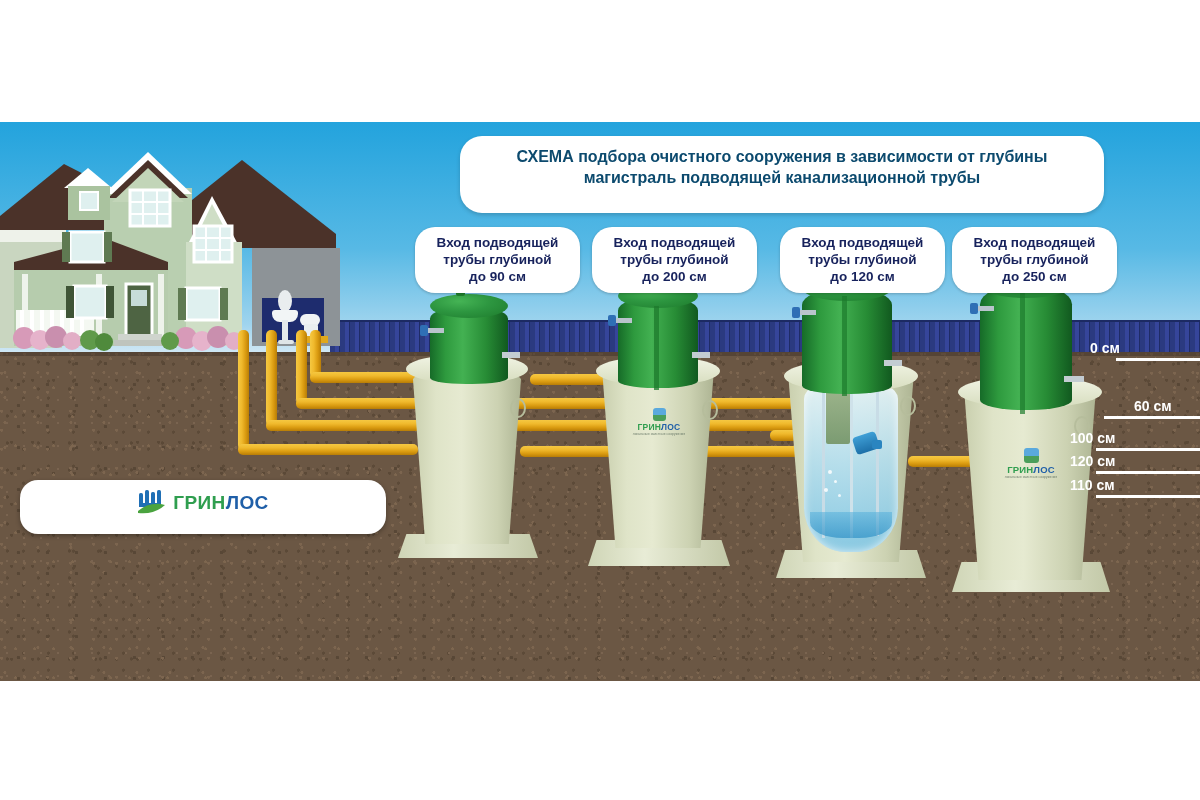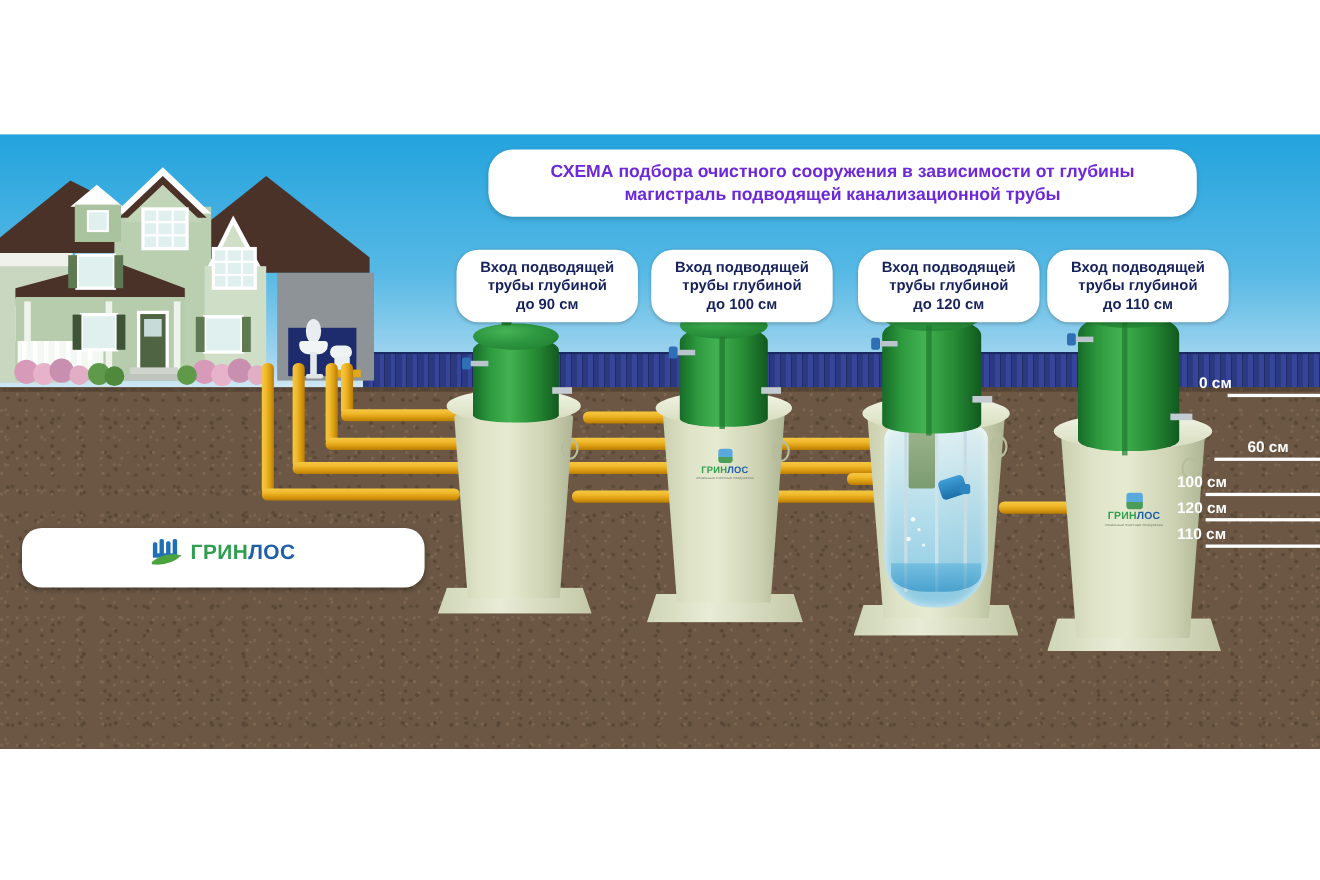--- a/index.html
+++ b/index.html
@@ -68,22 +68,22 @@
   .pipe-v{position:absolute;width:11px;border-radius:5px;
     background:linear-gradient(90deg,#f5c842 0%,#f0b92c 35%,#d99a10 70%,#b87d06 100%);}
 
   
   .callout{position:absolute;background:#fff;border-radius:20px;
     box-shadow:0 1px 3px rgba(0,0,0,.22);
     color:#17225c;text-align:center;font-weight:bold;line-height:1.26;
     font-size:13.5px;padding:7px 10px 8px;}
   .title-box{position:absolute;background:#fff;border-radius:22px;
     box-shadow:0 2px 4px rgba(0,0,0,.18);
-    color:#6d28d9;text-align:center;font-weight:bold;line-height:1.34;
-    font-size:16px;padding:10px 18px 8px;}
+    color:#0c4a6e;text-align:center;font-weight:bold;line-height:1.34;
+    font-size:16px;padding:10px 18px 24px;margin-left:16px;}
 
   
   .info{position:absolute;background:#fff;border-radius:18px;
     box-shadow:0 2px 5px rgba(0,0,0,.3);padding:10px 14px 12px;}
   .info p{margin:0;color:#17225c;font-weight:bold;font-size:14.2px;
     line-height:1.4;text-align:justify;text-indent:16px;}
   .info p.second{text-indent:16px;}
   .logo-row{display:flex;align-items:center;justify-content:center;gap:6px;margin-bottom:6px;}
   .logo-txt{font-size:19px;font-weight:bold;letter-spacing:.4px;}
   .lg-g{color:#2f9e4f;} .lg-b{color:#1f5fa8;}
@@ -407,33 +407,33 @@
 
   <div class="callout" style="left:415px;top:105px;width:145px;">
     <div>Вход подводящей</div>
     <div>трубы глубиной</div>
     <div>до 90 см</div>
   </div>
 
   <div class="callout" style="left:592px;top:105px;width:145px;">
     <div>Вход подводящей</div>
     <div>трубы глубиной</div>
-    <div>до 100 см</div>
+    <div>до 200 см</div>
   </div>
 
   <div class="callout" style="left:780px;top:105px;width:145px;">
     <div>Вход подводящей</div>
     <div>трубы глубиной</div>
     <div>до 120 см</div>
   </div>
 
   <div class="callout" style="left:952px;top:105px;width:145px;">
     <div>Вход подводящей</div>
     <div>трубы глубиной</div>
-    <div>до 110 см</div>
+    <div>до 250 см</div>
   </div>
 
   <div class="info" style="left:20px;top:358px;width:338px;">
     <div class="logo-row">
       <svg width="30" height="26">
         <g fill="#1f6fb5">
           <rect x="2" y="3" width="4" height="13" rx="1.6"></rect>
           <rect x="8" y="0" width="4" height="16" rx="1.6"></rect>
           <rect x="14" y="2" width="4" height="14" rx="1.6"></rect>
           <rect x="20" y="0" width="4" height="16" rx="1.6"></rect>

